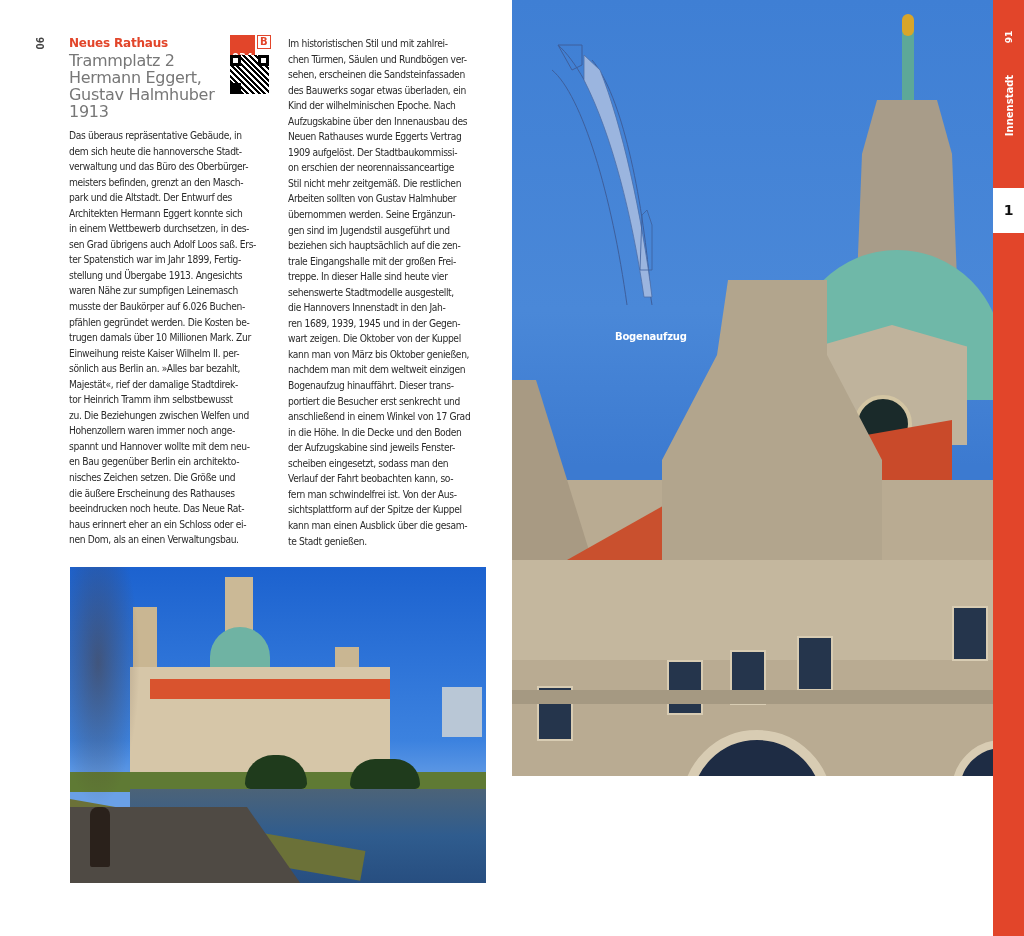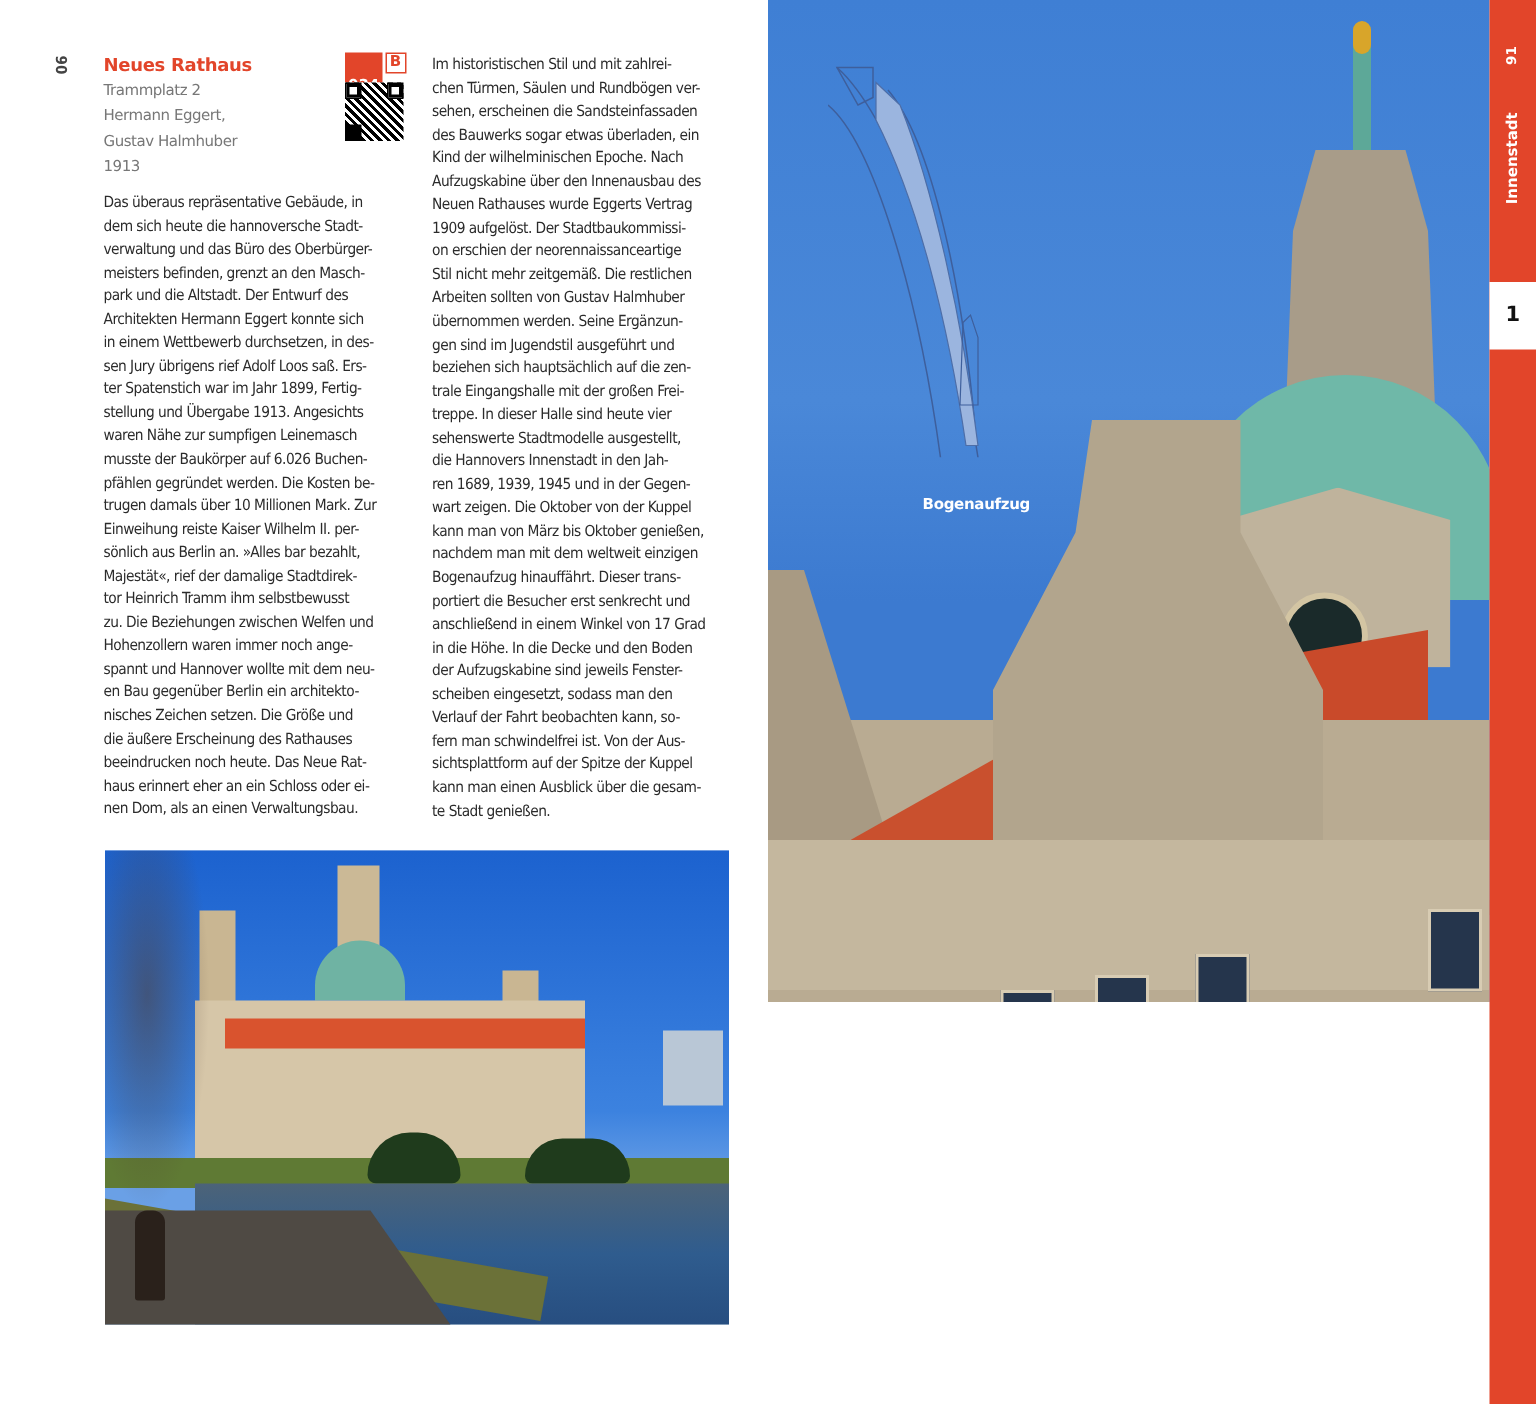--- a/index.html
+++ b/index.html
@@ -9,21 +9,21 @@
     
     .left-page { position: absolute; left: 0; top: 0; width: 512px; height: 936px; background: #ffffff; margin-left: 20px; }
     .page-num-left {
       position: absolute; left: 6px; top: 36px; width: 18px; height: 20px;
       font-size: 10px; font-weight: bold; color: #444;
       transform: rotate(90deg); transform-origin: center;
       font-family: "DejaVu Sans Condensed", "DejaVu Sans", sans-serif;
     }
     .entry-header { position: absolute; left: 49px; top: 35px; width: 205px; }
     .entry-title { font-size: 12px; font-weight: bold; color: #e2452a; line-height: 17px; letter-spacing: -0.2px; }
-    .entry-meta { font-size: 10px; color: #777; line-height: 17px; letter-spacing: -0.3px; }
+    .entry-meta { font-size: 16px; color: #777; line-height: 17px; letter-spacing: -0.3px; }
     .entry-meta.italic { }
     .badge {
       position: absolute; left: 210px; top: 35px; display: flex; gap: 2px; height: 14px;
     }
     .badge .num, .badge .letter {
       background: #e2452a; color: #fff; font-size: 10px; font-weight: bold; line-height: 14px;
       padding: 16px 2px;
     }
     .badge .letter { background: #fff; color: #e2452a; border: 1px solid #e2452a; line-height: 12px; padding: 0 2px; }
     .qr {
@@ -65,21 +65,21 @@
     .photo-left .bush2 { position: absolute; left: 280px; top: 192px; width: 70px; height: 30px; background: #1f3b1c; border-radius: 30px 30px 6px 6px; }
     .photo-left .water { position: absolute; left: 60px; top: 222px; width: 360px; height: 94px; background: linear-gradient(180deg,#4c6378 0%, #2f5c8e 50%, #274e80 100%); }
     .photo-left .path { position: absolute; left: 0; top: 240px; width: 240px; height: 90px; background: #4f4a44; transform: skewX(35deg); transform-origin: bottom left; }
     .photo-left .grass { position: absolute; left: 0; top: 232px; width: 300px; height: 30px; background: #6b7138; transform: rotate(10deg); transform-origin: top left; }
     .photo-left .tree { position: absolute; left: 0; top: 0; width: 70px; height: 240px; background: radial-gradient(ellipse at 40% 40%, rgba(80,60,50,0.55), rgba(80,60,50,0) 70%); }
     .photo-left .man { position: absolute; left: 20px; top: 240px; width: 20px; height: 60px; background: #2a211b; border-radius: 8px 8px 2px 2px; }
 
     
     .right-page { position: absolute; left: 512px; top: 0; width: 512px; height: 936px; overflow: hidden; }
     .photo-right {
-      position: absolute; left: 0; top: 0; width: 481px; height: 668px; overflow: hidden;
+      position: absolute; left: 0; top: 0; width: 481px; height: 776px; overflow: hidden;
       background: linear-gradient(180deg, #3f7fd4 0%, #4a88d8 40%, #3c7ad0 60%);
     }
     .photo-right .facade { position: absolute; left: 0; top: 480px; width: 481px; height: 456px; background: #b9ab92; }
     .photo-right .facade-upper { position: absolute; left: 0; top: 560px; width: 481px; height: 100px; background: #c4b79e; }
     .photo-right .gable-l { position: absolute; left: 0; top: 380px; width: 80px; height: 180px; background: #a89a83; clip-path: polygon(0 0, 30% 0, 100% 100%, 0 100%); }
     .photo-right .gable-c { position: absolute; left: 150px; top: 280px; width: 220px; height: 300px; background: #b2a58d; clip-path: polygon(30% 0, 75% 0, 75% 25%, 100% 60%, 100% 100%, 0 100%, 0 60%, 25% 25%); }
     .photo-right .roof-l { position: absolute; left: 55px; top: 498px; width: 110px; height: 62px; background: #c9502e; clip-path: polygon(0 100%, 100% 0, 100% 100%); }
     .photo-right .roof-r { position: absolute; left: 320px; top: 420px; width: 120px; height: 70px; background: #c94a2a; clip-path: polygon(0 30%, 100% 0, 100% 100%, 0 100%); }
     .photo-right .dome { position: absolute; left: 280px; top: 250px; width: 210px; height: 150px; background: #6fb8a8; border-radius: 110px 110px 0 0; }
     .photo-right .pediment { position: absolute; left: 305px; top: 325px; width: 150px; height: 120px; background: #bfb39c; clip-path: polygon(50% 0, 100% 18%, 100% 100%, 0 100%, 0 18%); }
@@ -136,21 +136,21 @@
   <div class="qr"></div>
 
   <div class="col col-1">
     <div>Das überaus repräsentative Gebäude, in</div>
     <div>dem sich heute die hannoversche Stadt-</div>
     <div>verwaltung und das Büro des Oberbürger-</div>
     <div>meisters befinden, grenzt an den Masch-</div>
     <div>park und die Altstadt. Der Entwurf des</div>
     <div>Architekten Hermann Eggert konnte sich</div>
     <div>in einem Wettbewerb durchsetzen, in des-</div>
-    <div>sen Jury übrigens rief Adolf Loos saß. Ers-</div>
+    <div>sen Grad übrigens auch Adolf Loos saß. Ers-</div>
     <div>ter Spatenstich war im Jahr 1899, Fertig-</div>
     <div>stellung und Übergabe 1913. Angesichts</div>
     <div>waren Nähe zur sumpfigen Leinemasch</div>
     <div>musste der Baukörper auf 6.026 Buchen-</div>
     <div>pfählen gegründet werden. Die Kosten be-</div>
     <div>trugen damals über 10 Millionen Mark. Zur</div>
     <div>Einweihung reiste Kaiser Wilhelm II. per-</div>
     <div>sönlich aus Berlin an. »Alles bar bezahlt,</div>
     <div>Majestät«, rief der damalige Stadtdirek-</div>
     <div>tor Heinrich Tramm ihm selbstbewusst</div>

